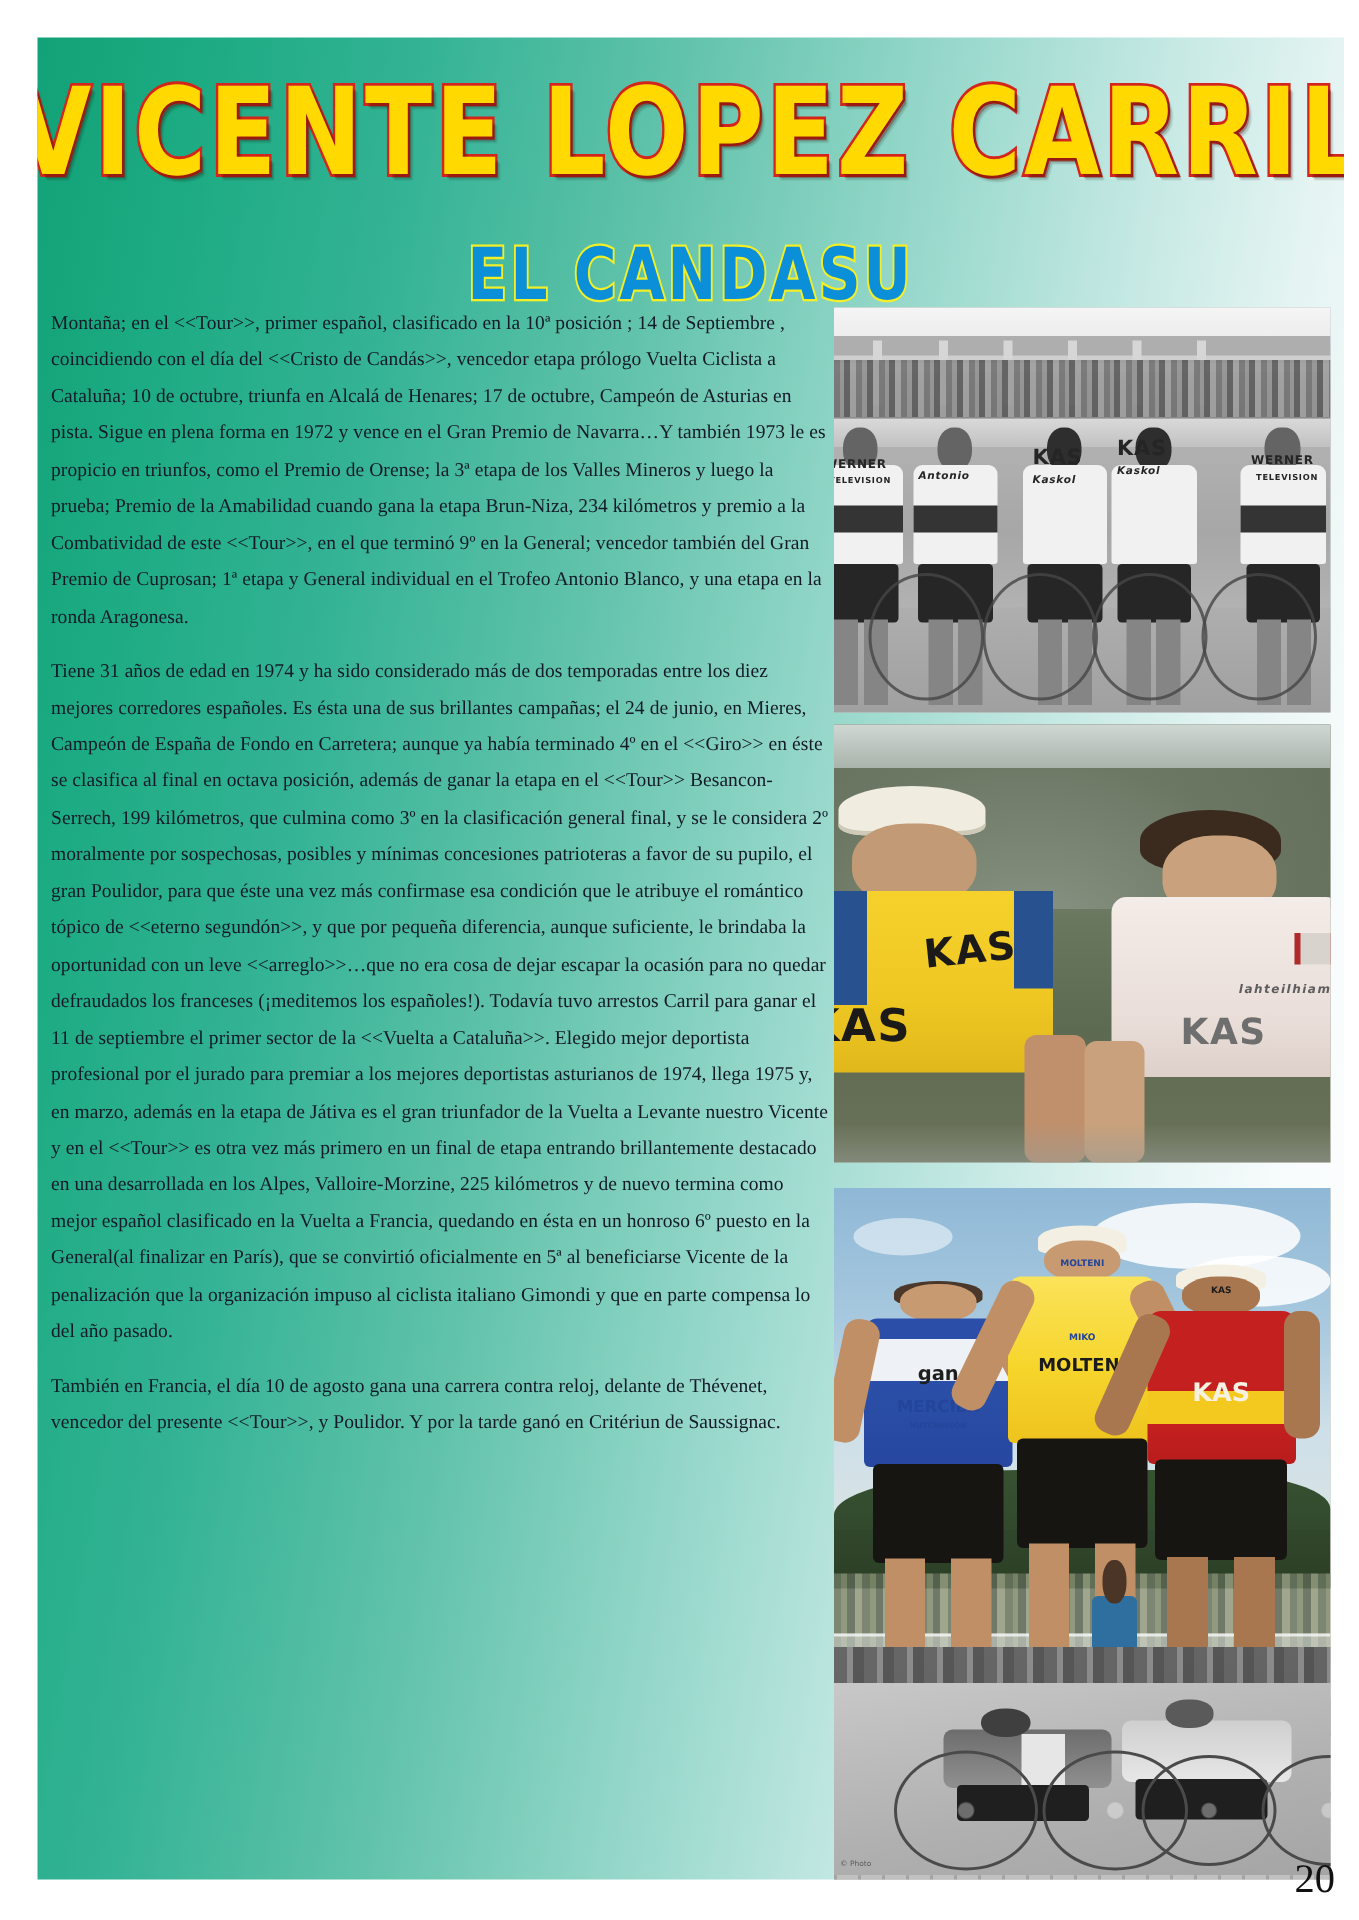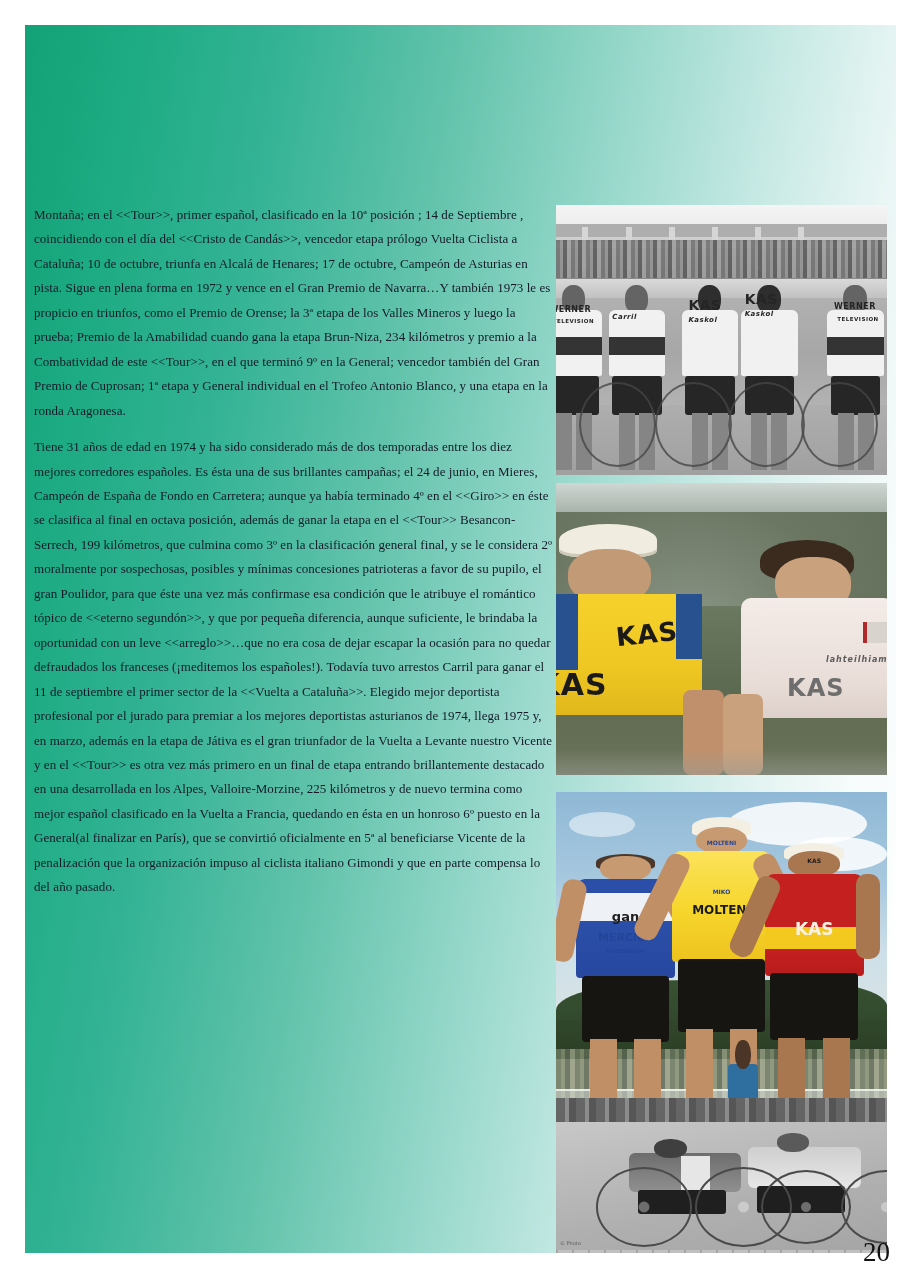--- a/index.html
+++ b/index.html
@@ -394,24 +394,29 @@
     z-index: 30;
   }
 </style>
 </head>
 <body>
 
 <div id="page">
 
   <div id="content-area">
 
+    <div id="title-block">
+      <h1 class="main-title">VICENTE LOPEZ CARRIL</h1>
+      <h2 class="sub-title">EL CANDASU</h2>
+    </div>
 
     <div id="body-column">
       <p>Montaña; en el &lt;&lt;Tour&gt;&gt;, primer español, clasificado en la 10ª posición ; 14 de Septiembre , coincidiendo con el día del &lt;&lt;Cristo de Candás&gt;&gt;, vencedor etapa prólogo Vuelta Ciclista a Cataluña; 10 de octubre, triunfa en Alcalá de Henares; 17 de octubre, Campeón de Asturias en pista. Sigue en plena forma en 1972 y vence en el Gran Premio de Navarra…Y también 1973 le es propicio en triunfos, como el Premio de Orense; la 3ª etapa de los Valles Mineros y luego la prueba; Premio de la Amabilidad cuando gana la etapa Brun-Niza, 234 kilómetros y premio a la Combatividad de este &lt;&lt;Tour&gt;&gt;, en el que terminó 9º en la General; vencedor también del Gran Premio de Cuprosan; 1ª etapa y General individual en el Trofeo Antonio Blanco, y una etapa en la ronda Aragonesa.</p>
       <p>Tiene 31 años de edad en 1974 y ha sido considerado más de dos temporadas entre los diez mejores corredores españoles. Es ésta una de sus brillantes campañas; el 24 de junio, en Mieres, Campeón de España de Fondo en Carretera; aunque ya había terminado 4º en el &lt;&lt;Giro&gt;&gt; en éste se clasifica al final en octava posición, además de ganar la etapa en el &lt;&lt;Tour&gt;&gt; Besancon-Serrech, 199 kilómetros, que culmina como 3º en la clasificación general final, y se le considera 2º moralmente por sospechosas, posibles y mínimas concesiones patrioteras a favor de su pupilo, el gran Poulidor, para que éste una vez más confirmase esa condición que le atribuye el romántico tópico de &lt;&lt;eterno segundón&gt;&gt;, y que por pequeña diferencia, aunque suficiente, le brindaba la oportunidad con un leve &lt;&lt;arreglo&gt;&gt;…que no era cosa de dejar escapar la ocasión para no quedar defraudados los franceses (¡meditemos los españoles!). Todavía tuvo arrestos Carril para ganar el 11 de septiembre el primer sector de la &lt;&lt;Vuelta a Cataluña&gt;&gt;. Elegido mejor deportista profesional por el jurado para premiar a los mejores deportistas asturianos de 1974, llega 1975 y, en marzo, además en la etapa de Játiva es el gran triunfador de la Vuelta a Levante nuestro Vicente y en el &lt;&lt;Tour&gt;&gt; es otra vez más primero en un final de etapa entrando brillantemente destacado en una desarrollada en los Alpes, Valloire-Morzine, 225 kilómetros y de nuevo termina como mejor español clasificado en la Vuelta a Francia, quedando en ésta en un honroso 6º puesto en la General(al finalizar en París), que se convirtió oficialmente en 5ª al beneficiarse Vicente de la penalización que la organización impuso al ciclista italiano Gimondi y que en parte compensa lo del año pasado.</p>
+      <p>También en Francia, el día 10 de agosto gana una carrera contra reloj, delante de Thévenet, vencedor del presente &lt;&lt;Tour&gt;&gt;, y Poulidor. Y por la tarde ganó en Critériun de Saussignac.</p>
     </div>
 
     <div id="photo-column">
 
       <div class="photo bw" id="photo-team">
         <div class="p1-bg"></div>
         <div class="p1-sky"></div>
         <div class="p1-roof"></div>
         <div class="p1-col" style="left:8%"></div>
         <div class="p1-col" style="left:21%"></div>
@@ -457,21 +462,21 @@
             <div class="legs"></div>
         </div>
 
         <div class="bike1" style="left:7%"></div>
         <div class="bike1" style="left:30%"></div>
         <div class="bike1" style="left:52%"></div>
         <div class="bike1" style="left:74%"></div>
 
         <span class="p1-text" style="left:-2%; top:37%; font-size:8px;">WERNER</span>
         <span class="p1-text" style="left:-1%; top:42%; font-size:5.5px;">TELEVISION</span>
-        <span class="p1-text" style="left:17%; top:40%; font-size:7px; font-style:italic;">Carril</span>
+        <span class="p1-text" style="left:17%; top:40%; font-size:7px; font-style:italic;">Antonio</span>
         <span class="p1-text" style="left:40%; top:34%; font-size:14px;">KAS</span>
         <span class="p1-text" style="left:40%; top:41%; font-size:7px; font-style:italic;">Kaskol</span>
         <span class="p1-text" style="left:57%; top:32%; font-size:14px;">KAS</span>
         <span class="p1-text" style="left:57%; top:39%; font-size:7px; font-style:italic;">Kaskol</span>
         <span class="p1-text" style="left:84%; top:36%; font-size:8px;">WERNER</span>
         <span class="p1-text" style="left:85%; top:41%; font-size:5.5px;">TELEVISION</span>
       </div>
 
       <div class="photo" id="photo-duo">
         <div class="p2-bg"></div>

